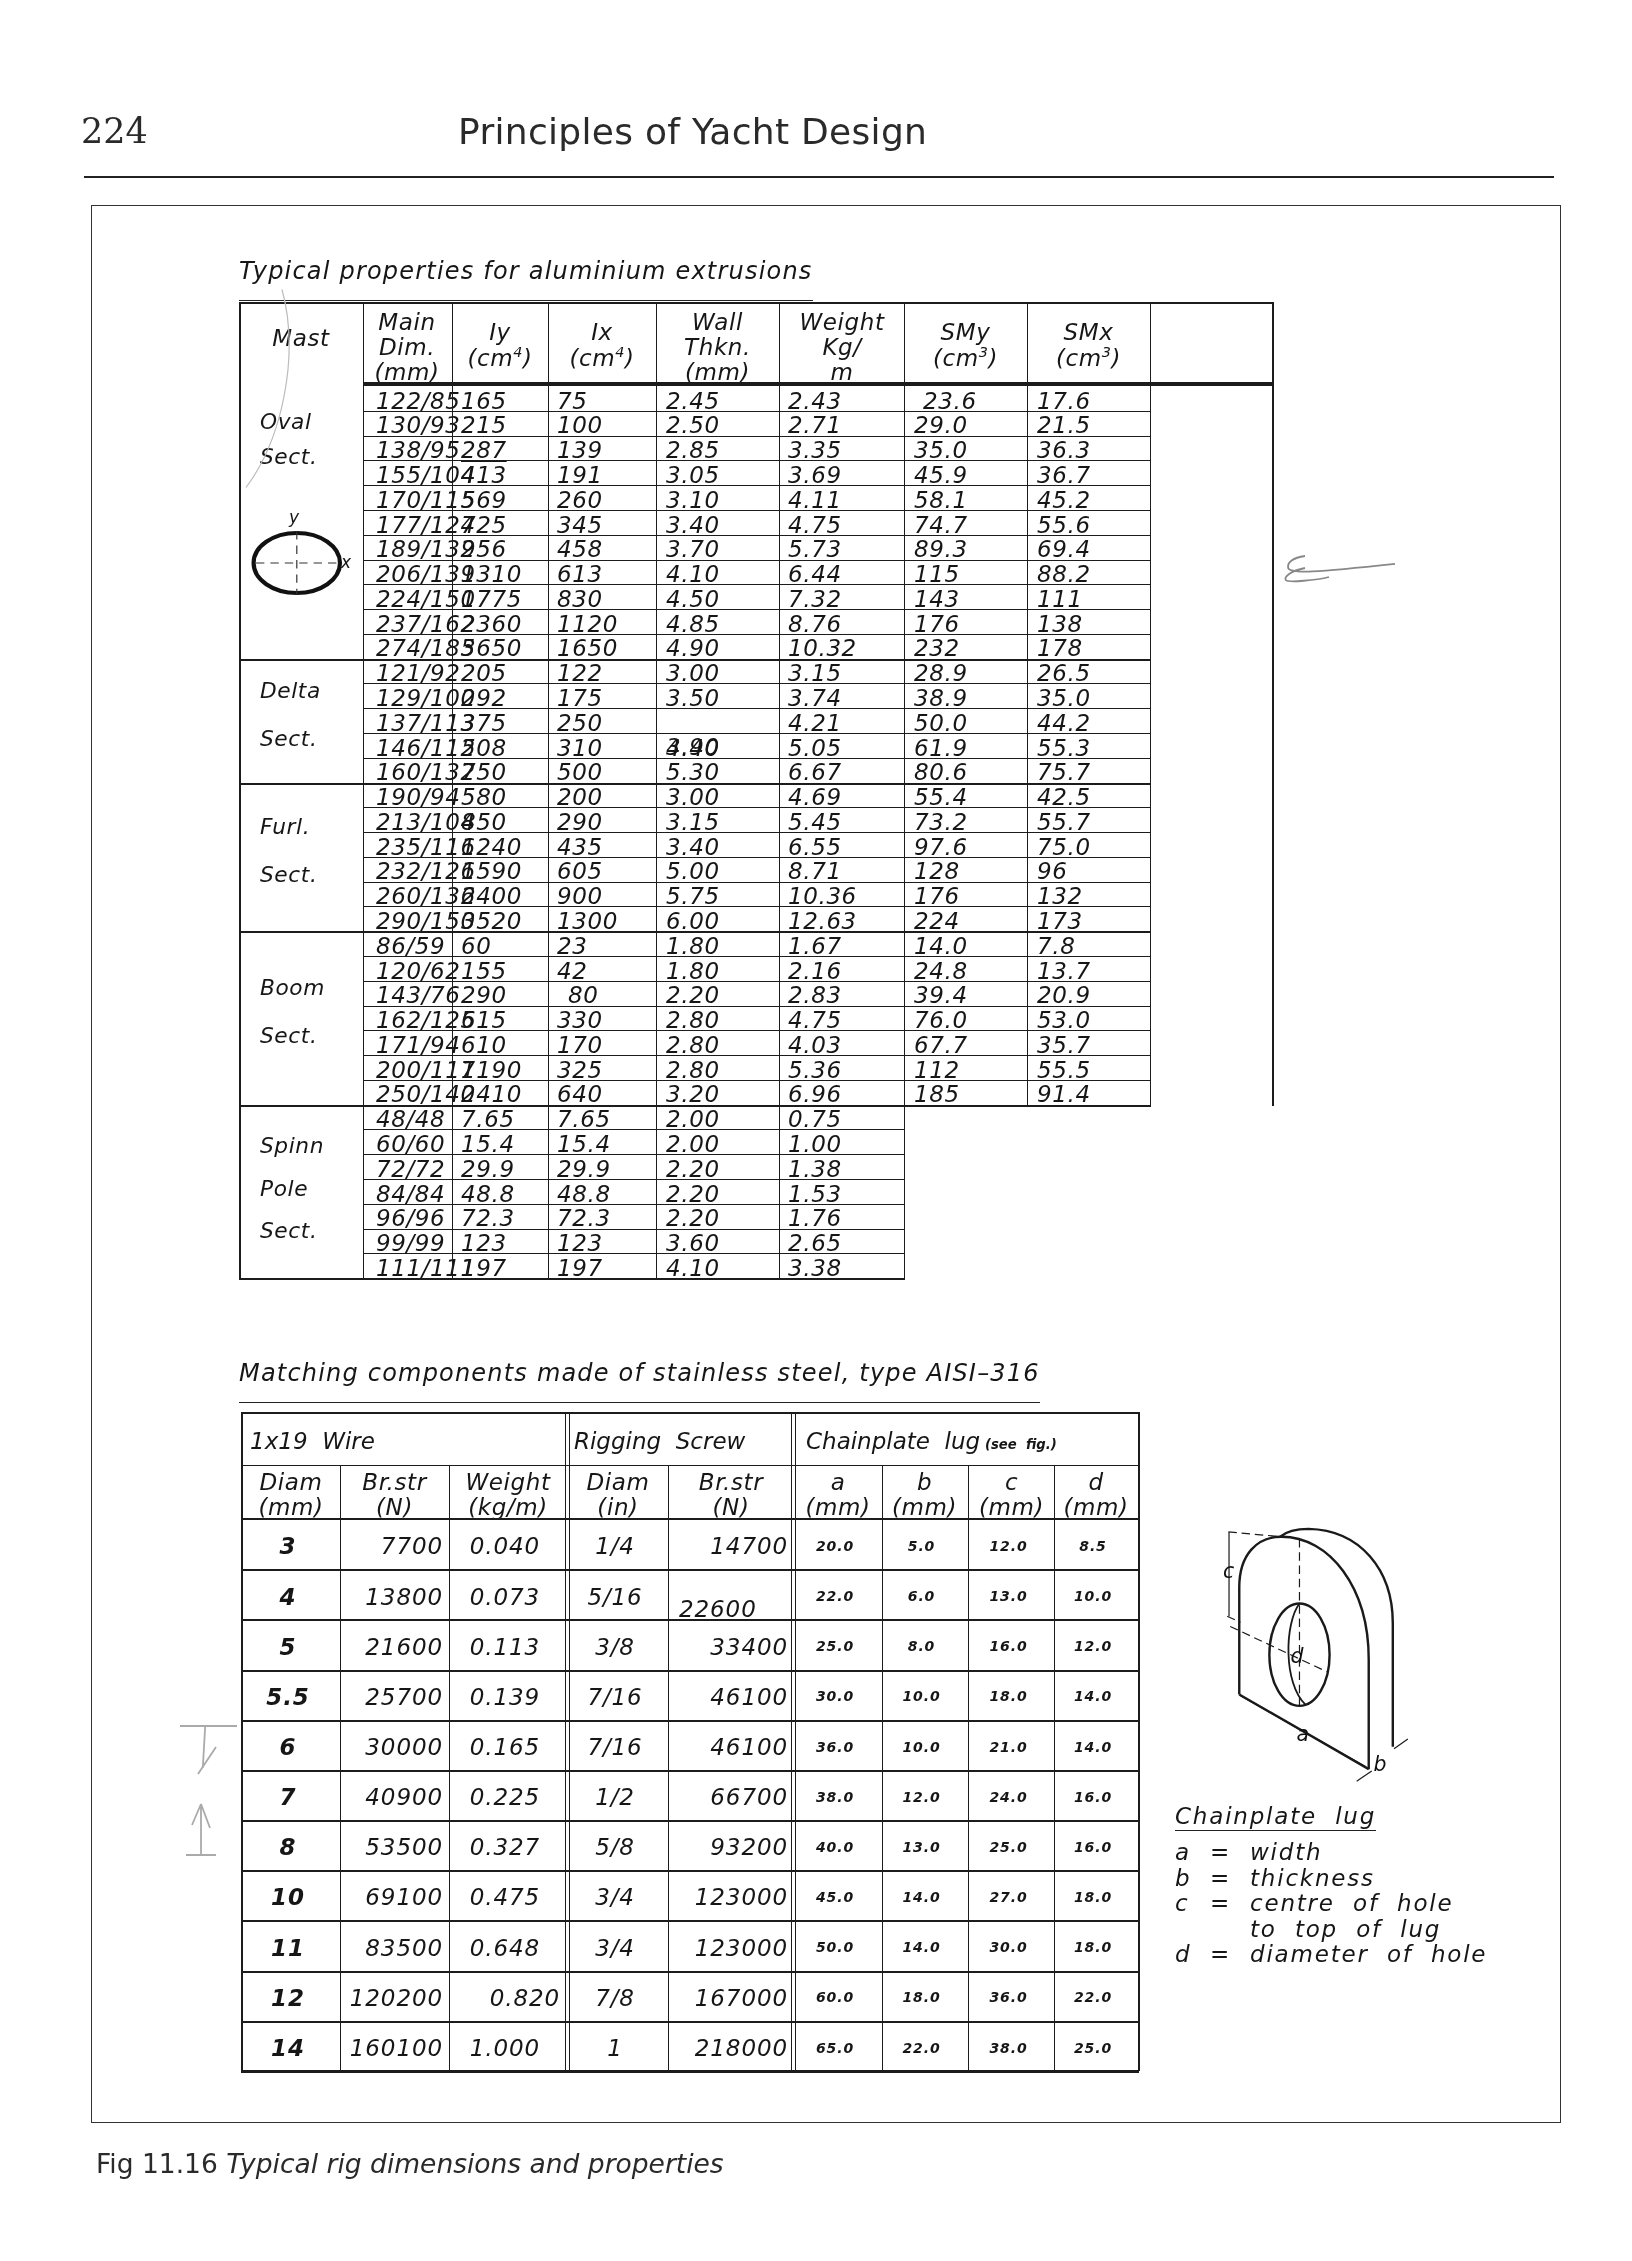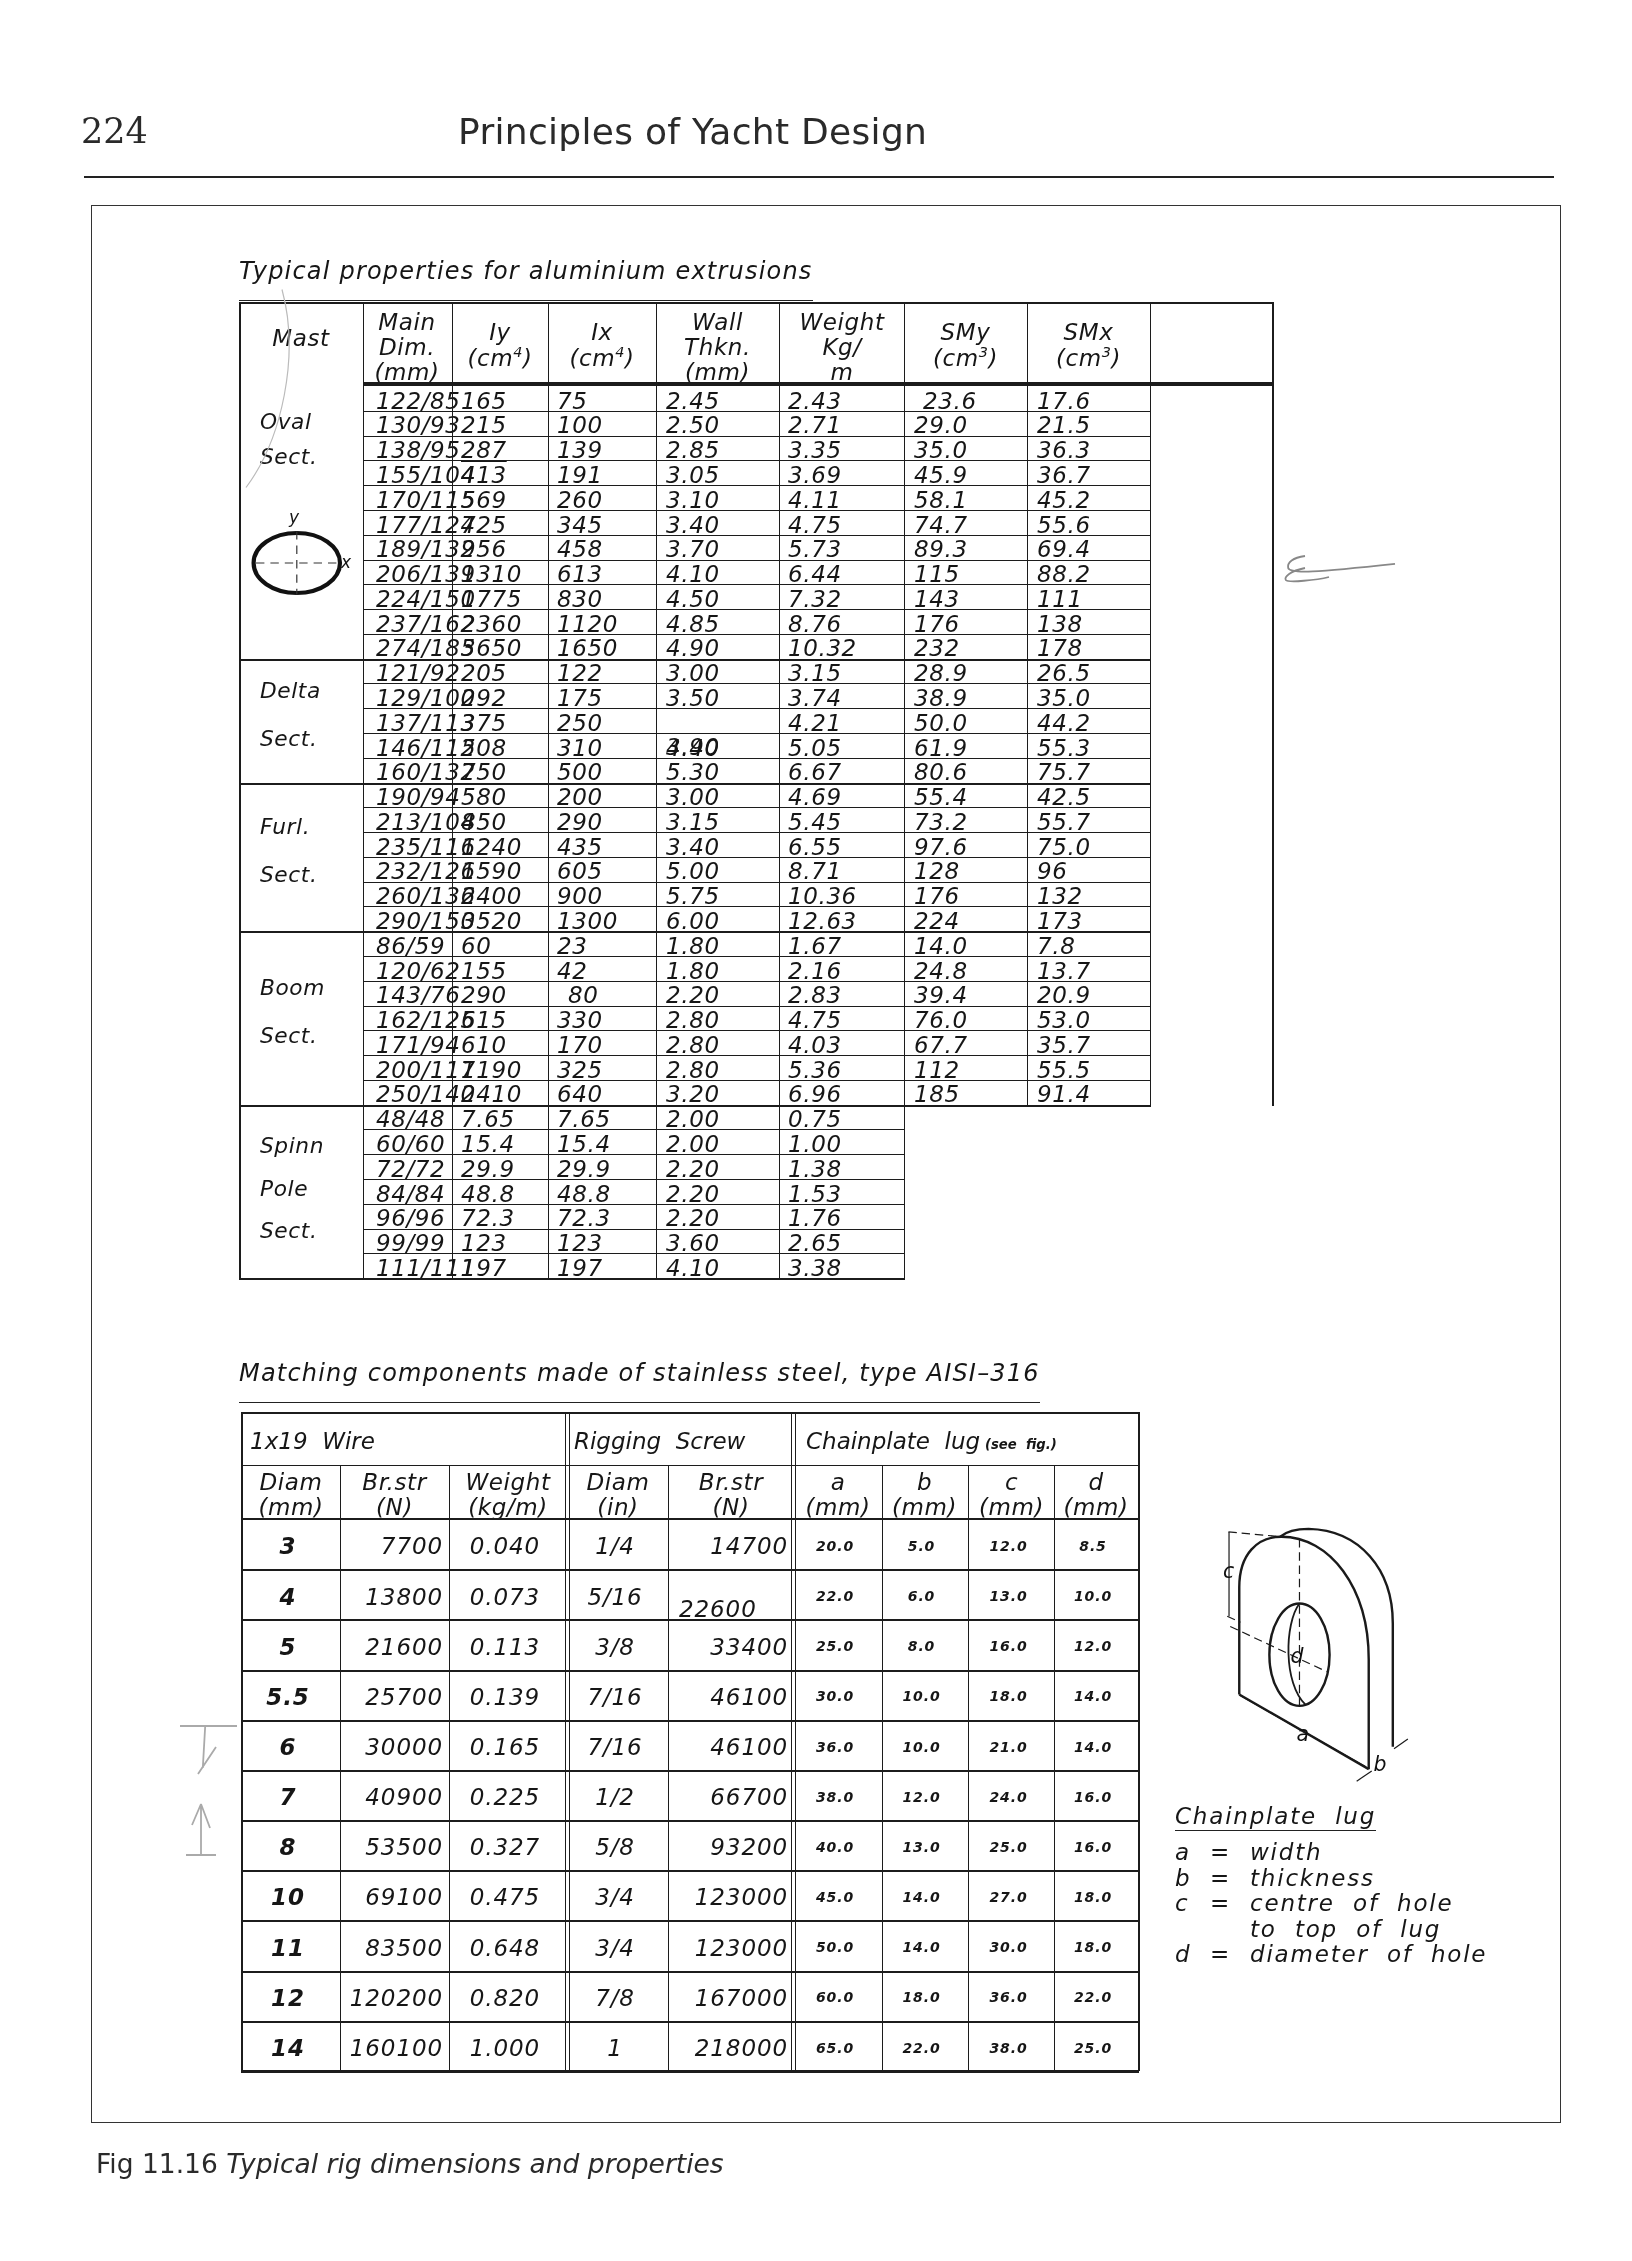--- a/index.html
+++ b/index.html
@@ -474,21 +474,21 @@
     <div class="t2cell" style="left: 449px; width: 112px; top: 1937px; text-align: center;">0.648</div>
     <div class="t2cell" style="left: 568px; width: 94px; top: 1937px; text-align: center;">3/4</div>
     <div class="t2cell" style="left: 668px; width: 120px; top: 1937px; text-align: right;">123000</div>
     <div class="t2cell t2small" style="left: 794px; width: 82px; top: 1940px; text-align: center;">50.0</div>
     <div class="t2cell t2small" style="left: 882px; width: 79px; top: 1940px; text-align: center;">14.0</div>
     <div class="t2cell t2small" style="left: 968px; width: 81px; top: 1940px; text-align: center;">30.0</div>
     <div class="t2cell t2small" style="left: 1054px; width: 78px; top: 1940px; text-align: center;">18.0</div>
     <div class="hl" style="left: 241px; top: 1920px; width: 898px;"></div>
     <div class="t2cell t2bold" style="left: 241px; width: 94px; top: 1987px; text-align: center;">12</div>
     <div class="t2cell" style="left: 340px; width: 103px; top: 1987px; text-align: right;">120200</div>
-    <div class="t2cell" style="left: 449px; width: 112px; top: 1987px; text-align: center;">0.820</div>
+    <div class="t2cell" style="left: 449px; width: 112px; top: 1987px; text-align: center; padding-left: 20px;">0.820</div>
     <div class="t2cell" style="left: 568px; width: 94px; top: 1987px; text-align: center;">7/8</div>
     <div class="t2cell" style="left: 668px; width: 120px; top: 1987px; text-align: right;">167000</div>
     <div class="t2cell t2small" style="left: 794px; width: 82px; top: 1990px; text-align: center;">60.0</div>
     <div class="t2cell t2small" style="left: 882px; width: 79px; top: 1990px; text-align: center;">18.0</div>
     <div class="t2cell t2small" style="left: 968px; width: 81px; top: 1990px; text-align: center;">36.0</div>
     <div class="t2cell t2small" style="left: 1054px; width: 78px; top: 1990px; text-align: center;">22.0</div>
     <div class="hl" style="left: 241px; top: 1971px; width: 898px;"></div>
     <div class="t2cell t2bold" style="left: 241px; width: 94px; top: 2037px; text-align: center;">14</div>
     <div class="t2cell" style="left: 340px; width: 103px; top: 2037px; text-align: right;">160100</div>
     <div class="t2cell" style="left: 449px; width: 112px; top: 2037px; text-align: center;">1.000</div>

